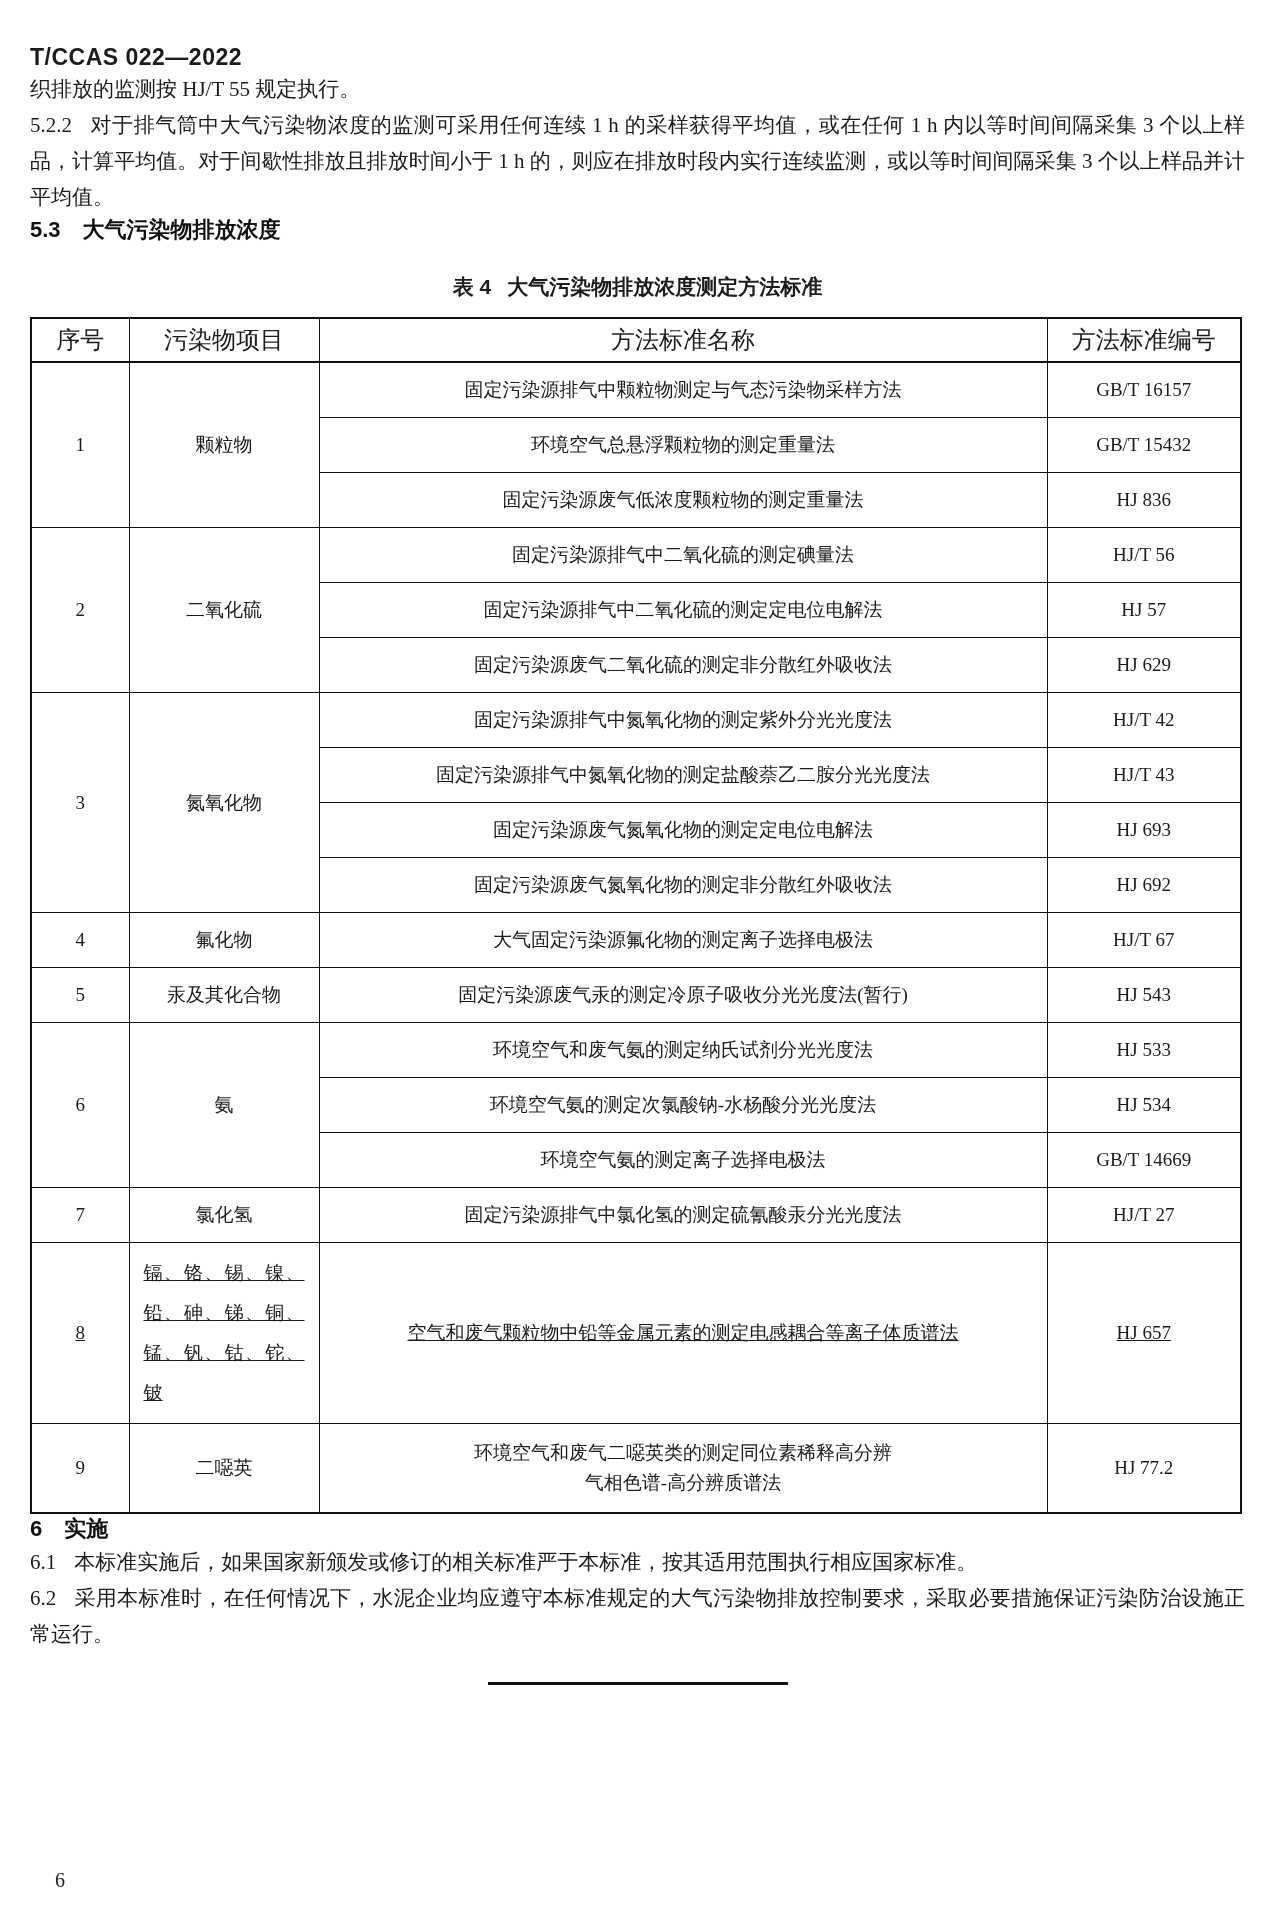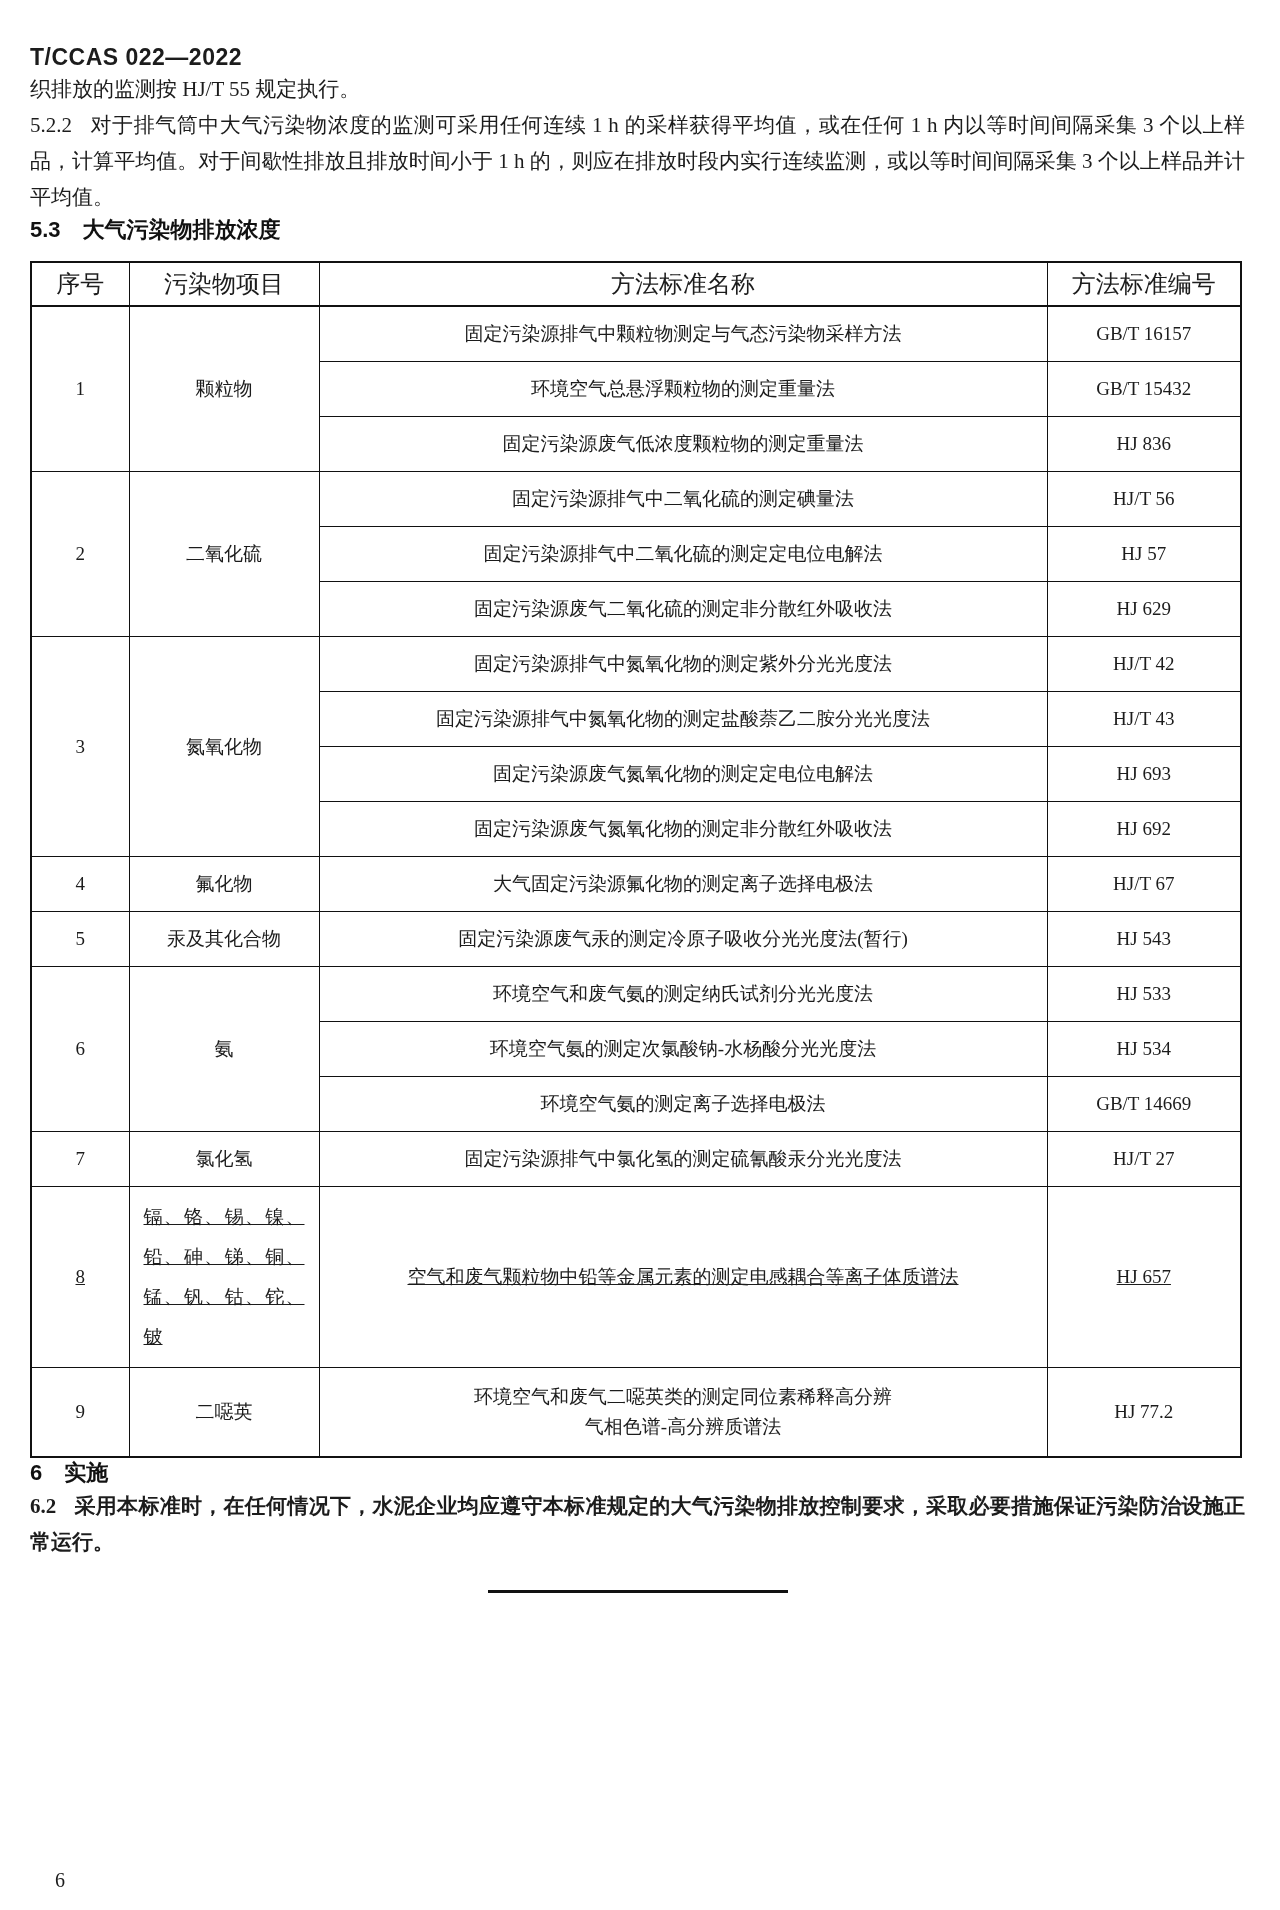--- a/index.html
+++ b/index.html
@@ -77,21 +77,21 @@
   table.methods td.col-name{white-space:pre-line;}
   table.methods td.col-pollutant.justify{
     text-align:justify;
     text-align-last:justify;
     padding:10px 14px;
     line-height:40px;
   }
   tr.tall-row td{height:148px;text-decoration:underline;}
   tr.mid-row td{height:84px;}
   .p61{margin-top:42px;}
-  .p62{margin-top:5px;font-weight:bold;}
+  .p62{margin-top:5px;}
   .end-rule{
     margin:30px auto 0 auto;
     width:300px;height:3px;
     background:#111;
   }
   .page-number{
     position:absolute;
     left:55px;bottom:26px;
     font-size:20px;
     font-family:"Liberation Serif","DejaVu Serif",serif;
@@ -104,20 +104,21 @@
 
   <div class="doc-header">T/CCAS 022—2022</div>
 
   <p class="body-text p1">织排放的监测按 HJ/T 55 规定执行。</p>
 
   <p class="body-text p522"><span class="num-inline">5.2.2</span><span>对于排气筒中大气污染物浓度的监测可采用任何连续 1 h 的采样获得平均值，或在任何 1 h 内以等时间间隔采集 3 个以上样品，计算平均值。对于间歇性排放且排放时间小于 1 h 的，则应在排放时段内实行连续监测，或以等时间间隔采集 3 个以上样品并计平均值。</span></p>
 
   <h2 class="sec h53"><span class="sec-num">5.3</span><span>大气污染物排放浓度</span></h2>
 
 
+  <div class="table-caption"><span class="caption-num">表 4</span><span>大气污染物排放浓度测定方法标准</span></div>
 
   <table class="methods">
     <colgroup>
       <col style="width:98px">
       <col style="width:190px">
       <col style="width:728px">
       <col style="width:194px">
     </colgroup>
     <thead>
       <tr>
@@ -217,20 +218,21 @@
           <td class="col-pollutant" rowspan="1">二噁英</td>
           <td class="col-name">环境空气和废气二噁英类的测定同位素稀释高分辨
 气相色谱-高分辨质谱法</td>
           <td class="col-code">HJ 77.2</td>
         </tr>
       </tbody>
   </table>
 
   <h2 class="sec h6"><span class="sec-num">6</span><span>实施</span></h2>
 
+  <p class="body-text p61"><span class="num-inline">6.1</span><span>本标准实施后，如果国家新颁发或修订的相关标准严于本标准，按其适用范围执行相应国家标准。</span></p>
 
   <p class="body-text p62"><span class="num-inline">6.2</span><span>采用本标准时，在任何情况下，水泥企业均应遵守本标准规定的大气污染物排放控制要求，采取必要措施保证污染防治设施正常运行。</span></p>
 
   <div class="end-rule"></div>
 
   <div class="page-number">6</div>
 
 </div>
 
 </body></html>

